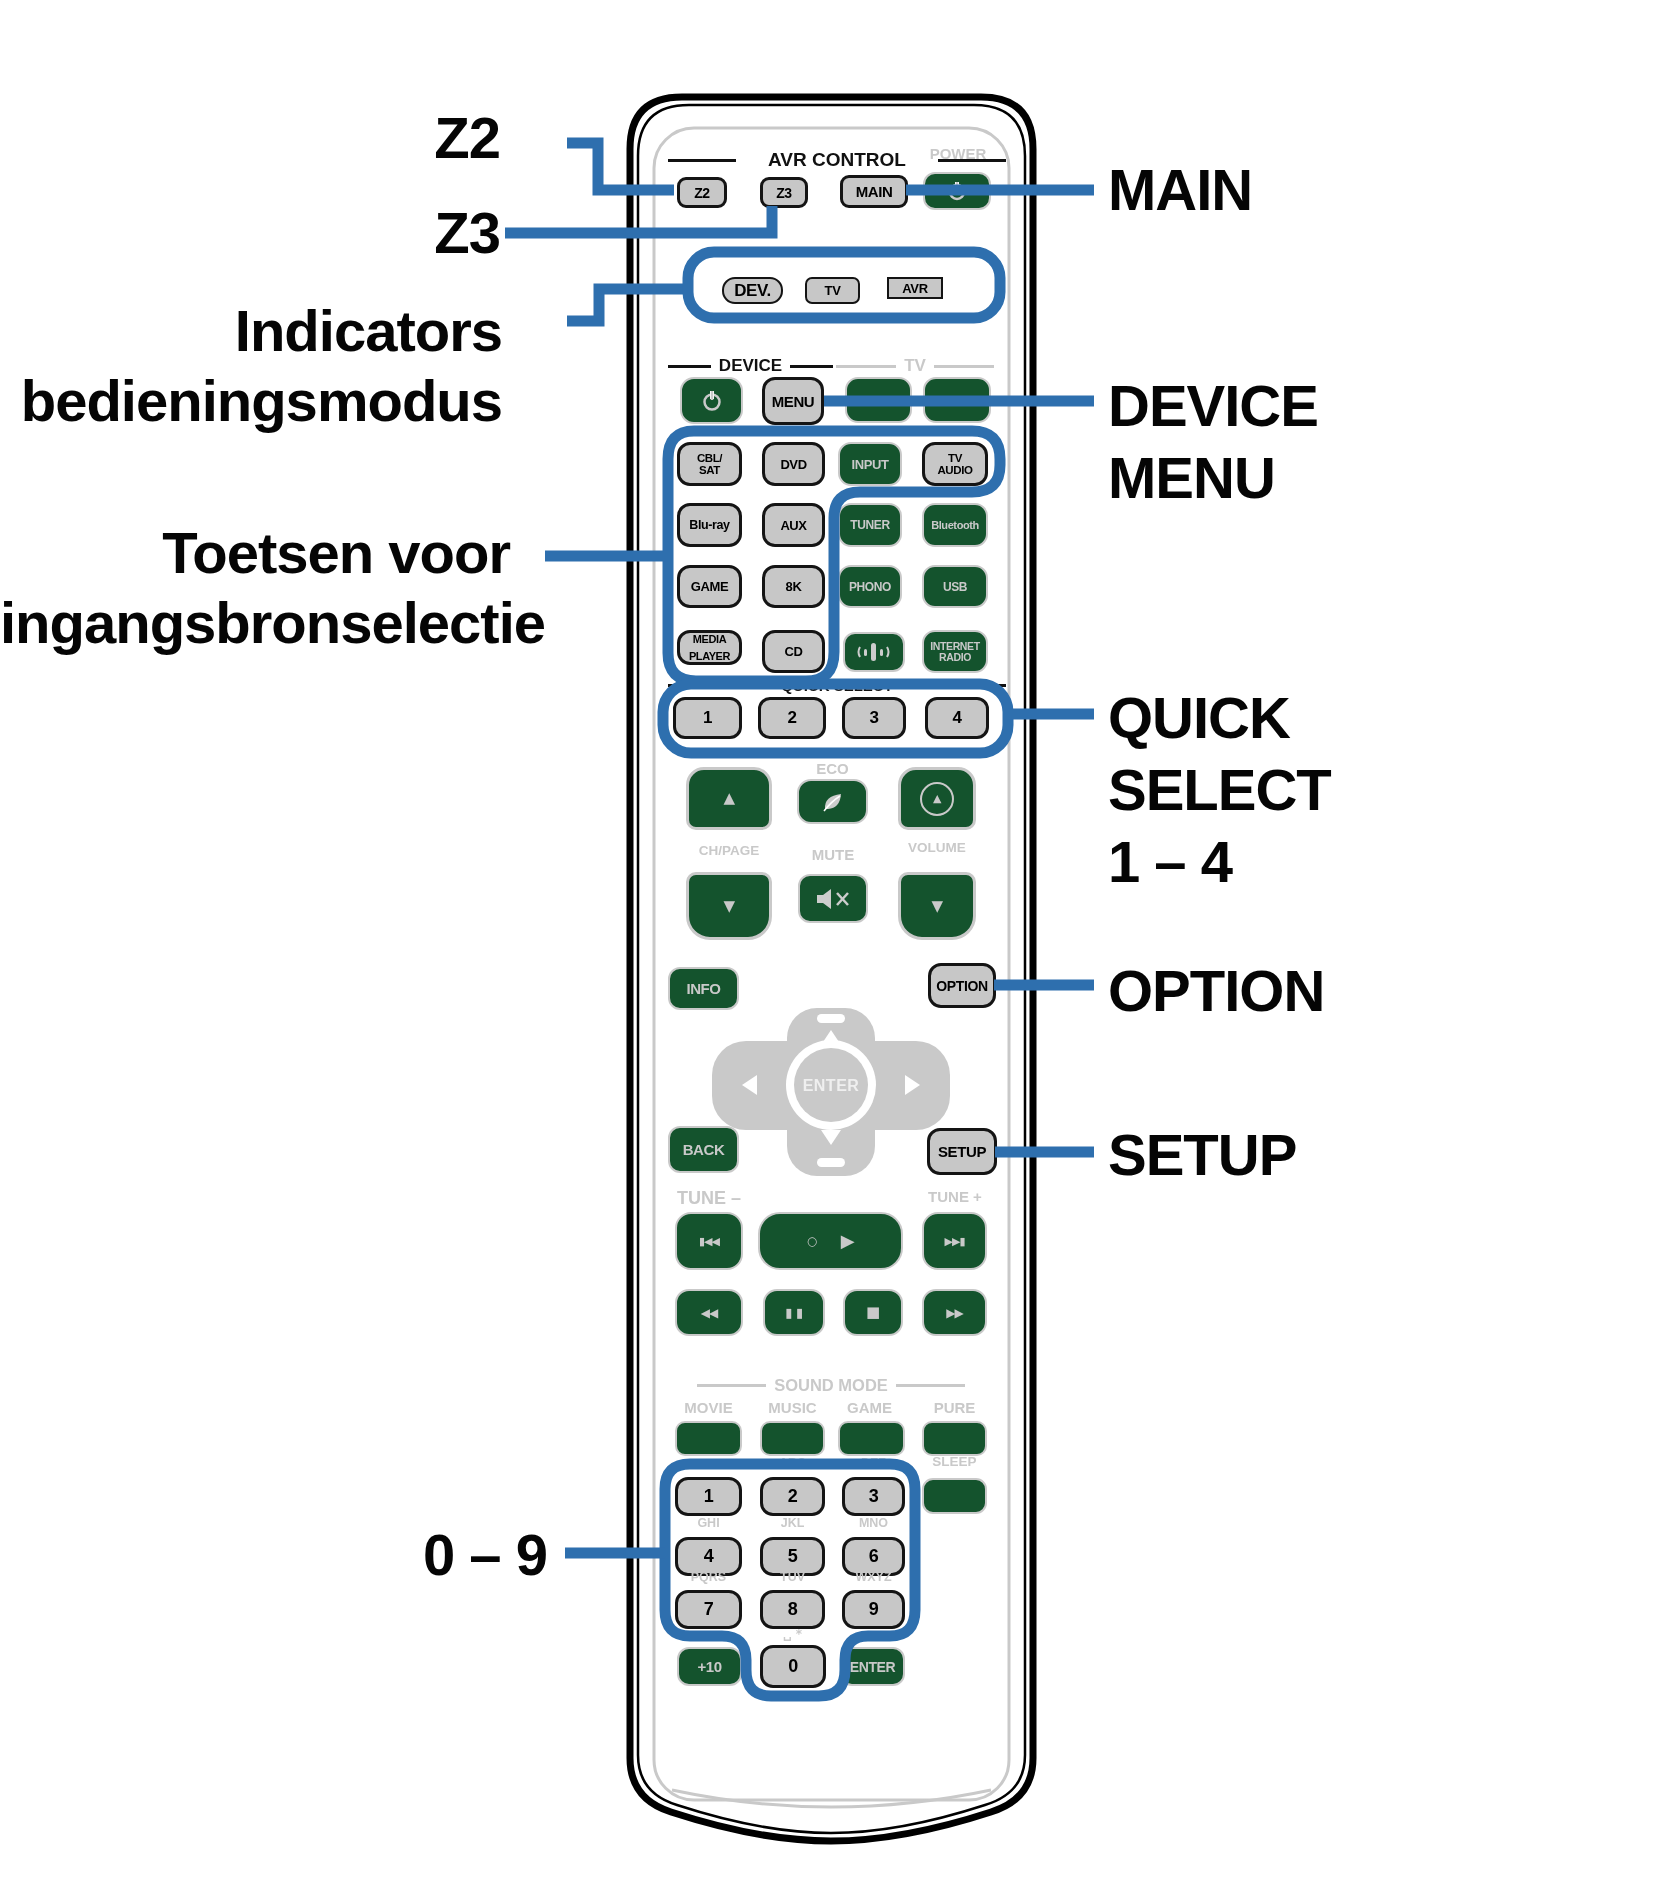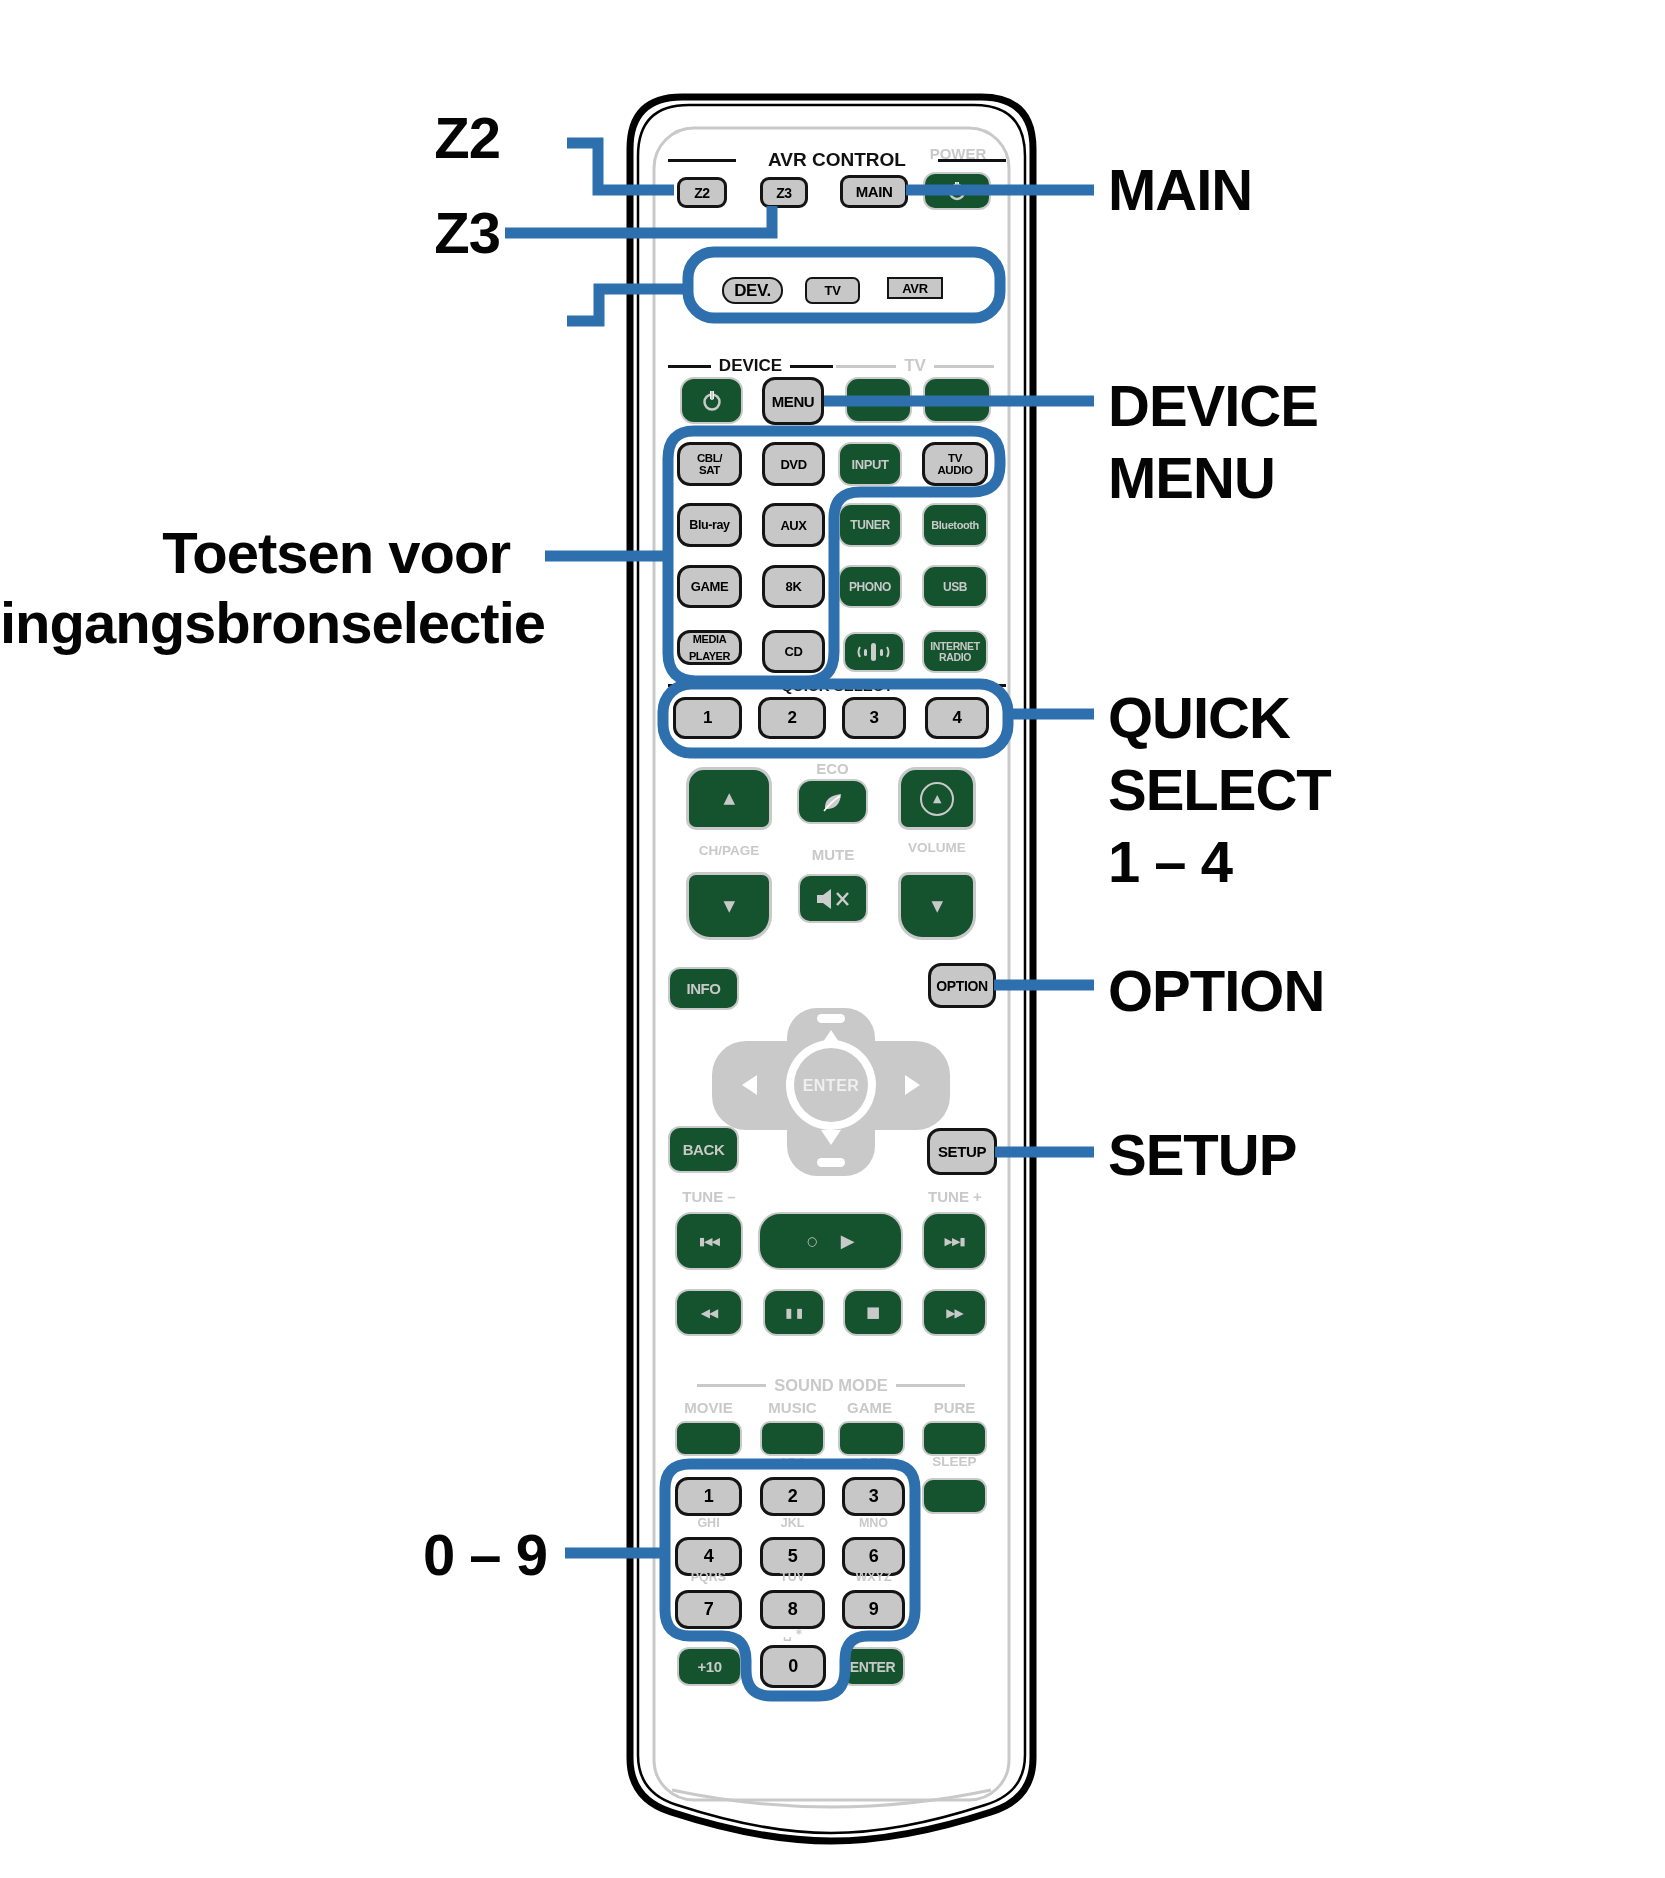--- a/index.html
+++ b/index.html
@@ -73,21 +73,21 @@
   <div class="hdr-row" style="left:668px;top:677px;width:338px;font-size:15px;">
     <div class="rule"></div>
       <span>QUICK SELECT</span>
       <div class="rule"></div>
   </div>
 
   <div class="lbl" style="left:797px;top:760px;width:71px;font-size:15px;">ECO</div>
   <div class="lbl" style="left:680px;top:843px;width:98px;font-size:13.5px;">CH/PAGE</div>
   <div class="lbl" style="left:798px;top:846px;width:70px;font-size:15px;">MUTE</div>
   <div class="lbl" style="left:894px;top:840px;width:86px;font-size:13.5px;">VOLUME</div>
-  <div class="lbl" style="left:674px;top:1188px;width:70px;font-size:15px;">TUNE –</div>
+  <div class="lbl" style="left:674px;top:1188px;width:70px;font-size:18px;">TUNE –</div>
   <div class="lbl" style="left:920px;top:1188px;width:70px;font-size:15px;">TUNE +</div>
 
   <div class="hdr-row faint" style="left:697px;top:1376px;width:268px;font-size:16.5px;">
     <div class="rule"></div>
       <span>SOUND MODE</span>
       <div class="rule"></div>
   </div>
 
   <div class="key" style="left:677px;top:177px;width:50px;height:31px;font-size:14px;">Z2</div>
   <div class="key" style="left:760px;top:177px;width:48px;height:31px;font-size:14px;">Z3</div>
@@ -220,20 +220,22 @@
   <div class="key" style="left:760px;top:1590px;width:65px;height:39px;border-radius:13px;font-size:18px;">8</div>
   <div class="key" style="left:842px;top:1590px;width:63px;height:39px;border-radius:13px;font-size:18px;">9</div>
 
   <div class="lbl icon-text" style="left:760px;top:1628px;width:65px;font-size:12px;">␣ *</div>
   <div class="ghost" style="left:677px;top:1647px;width:65px;height:39px;border-radius:12px;font-size:15px;">+10</div>
   <div class="key" style="left:760px;top:1645px;width:66px;height:43px;border-radius:13px;font-size:18px;">0</div>
   <div class="ghost" style="left:840px;top:1647px;width:65px;height:39px;border-radius:12px;font-size:14px;">ENTER</div>
 
   <div class="callout l" style="left:300px;top:103px;width:200px;">Z2</div>
   <div class="callout l" style="left:300px;top:198px;width:200px;">Z3</div>
+  <div class="callout l" style="left:0px;top:296px;width:502px;">Indicators
+bedieningsmodus</div>
   <div class="callout l" style="left:0px;top:518px;width:510px;">Toetsen voor
 ingangsbronselectie</div>
   <div class="callout l" style="left:330px;top:1520px;width:217px;">0 – 9</div>
 
   <div class="callout r" style="left:1108px;top:155px;width:420px;">MAIN</div>
   <div class="callout r" style="left:1108px;top:370px;width:420px;line-height:72px;">DEVICE
 MENU</div>
   <div class="callout r" style="left:1108px;top:682px;width:420px;line-height:72px;">QUICK
 SELECT
 1 – 4</div>

